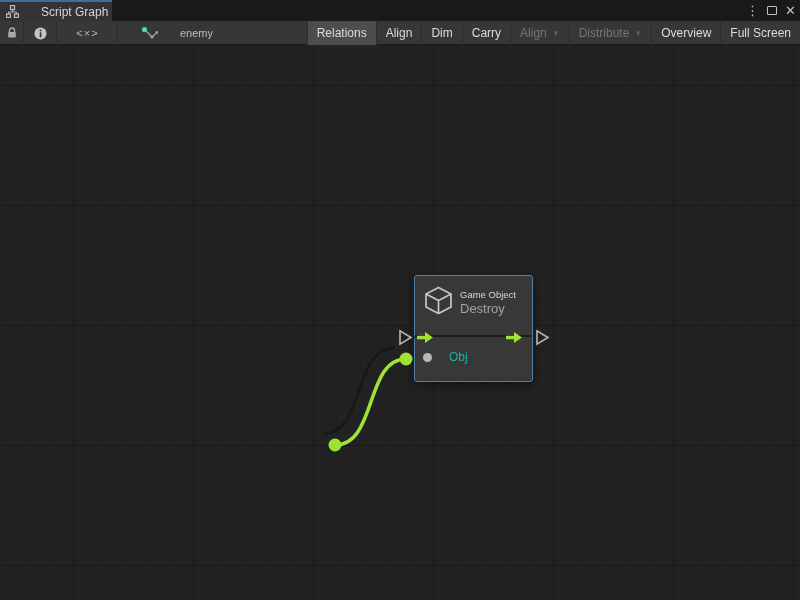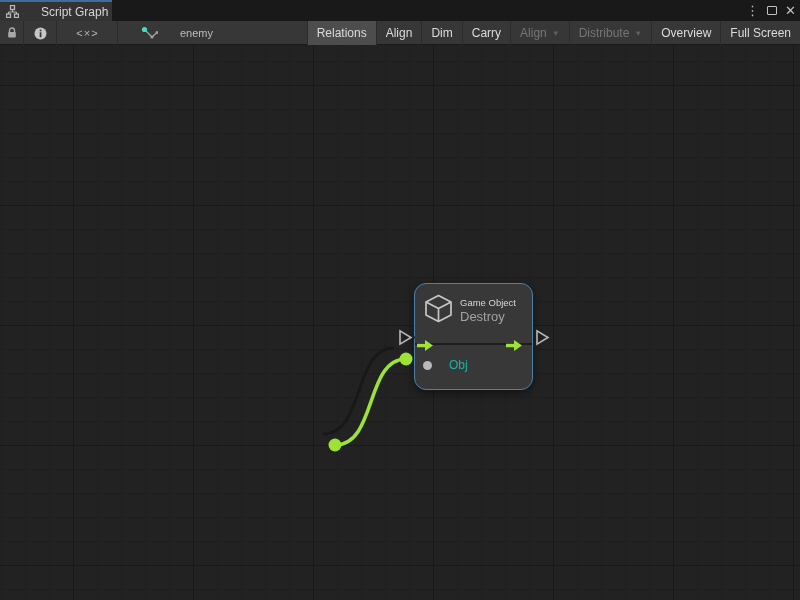--- a/index.html
+++ b/index.html
@@ -41,21 +41,21 @@
     background-image:
       linear-gradient(#191919 1px, transparent 1px),
       linear-gradient(90deg, #191919 1px, transparent 1px),
       linear-gradient(#1e1e1e 1px, transparent 1px),
       linear-gradient(90deg, #1e1e1e 1px, transparent 1px);
     background-size:120px 120px, 120px 120px, 24px 24px, 24px 24px;
     background-position:73px 40px, 73px 40px, 1px 16px, 1px 16px; }
   .overlay { position:absolute; top:0; left:0; width:800px; height:555px; pointer-events:none; }
 
   
-  .node { position:absolute; background:#3a3a3a; box-shadow:0 3px 8px rgba(0,0,0,0.45); border-radius:12px;margin-top:8px; }
+  .node { position:absolute; background:#3a3a3a; box-shadow:0 3px 8px rgba(0,0,0,0.45); border-radius:3px; }
   .node-destroy { left:414px; top:230px; width:119px; height:107px; border:1.5px solid #4e80aa; background:#383838; }
   .node-this { left:247px; top:340px; width:80px; height:86px; border:1px solid #2c2c2c; background:#3d3d3d; }
 
   .nd-header-icon { position:absolute; left:9px; top:10px; }
   .nd-category { position:absolute; left:45px; top:13px; font-size:9.5px; color:#d8d8d8; }
   .nd-title { position:absolute; left:45px; top:25px; font-size:13px; color:#a3a3a3; }
   .nd-divider { position:absolute; left:0; top:59px; width:100%; height:2px; background:#1d1d1d; }
   .nd-arrow-in { position:absolute; left:2px; top:54px; }
   .nd-arrow-out { position:absolute; left:91px; top:54px; }
   .nd-port-dot { position:absolute; left:8px; top:77px; width:9px; height:9px; border-radius:50%; background:#b9b9b9; }

